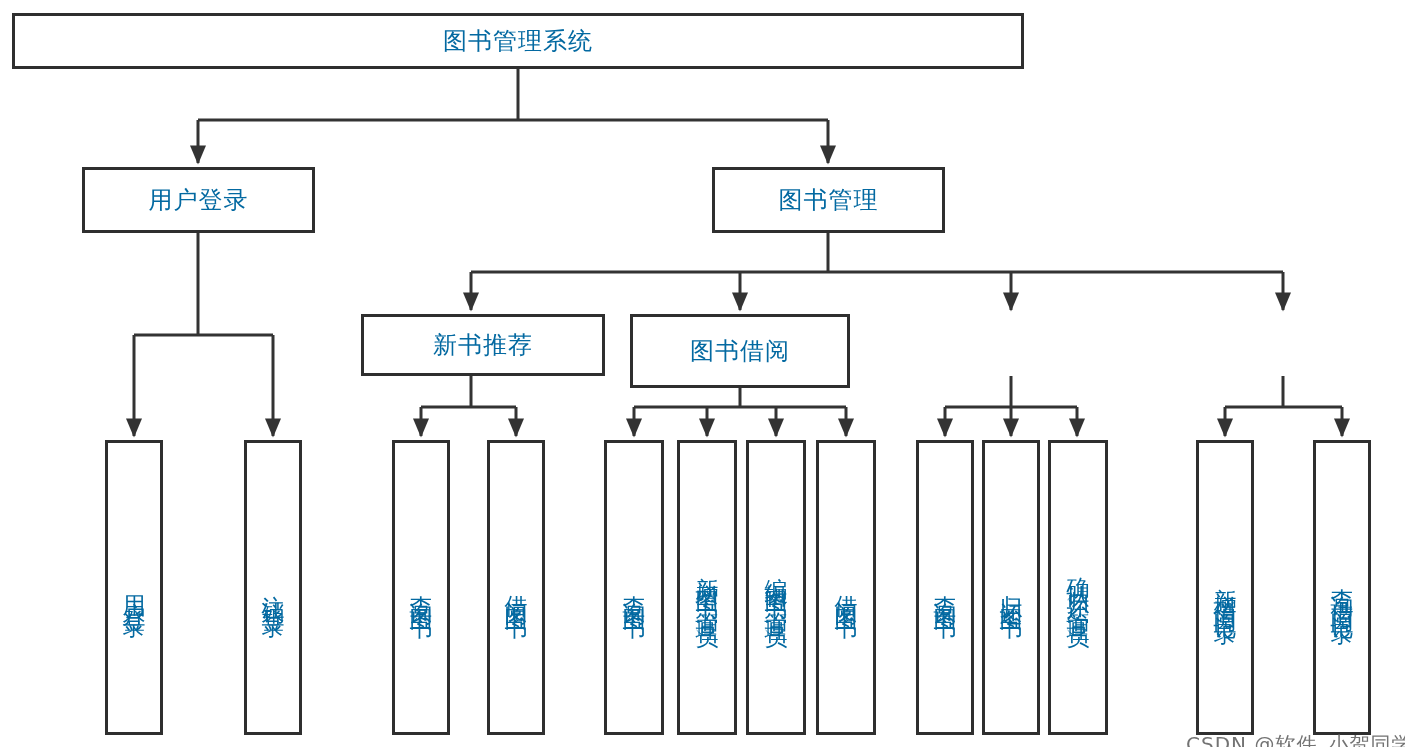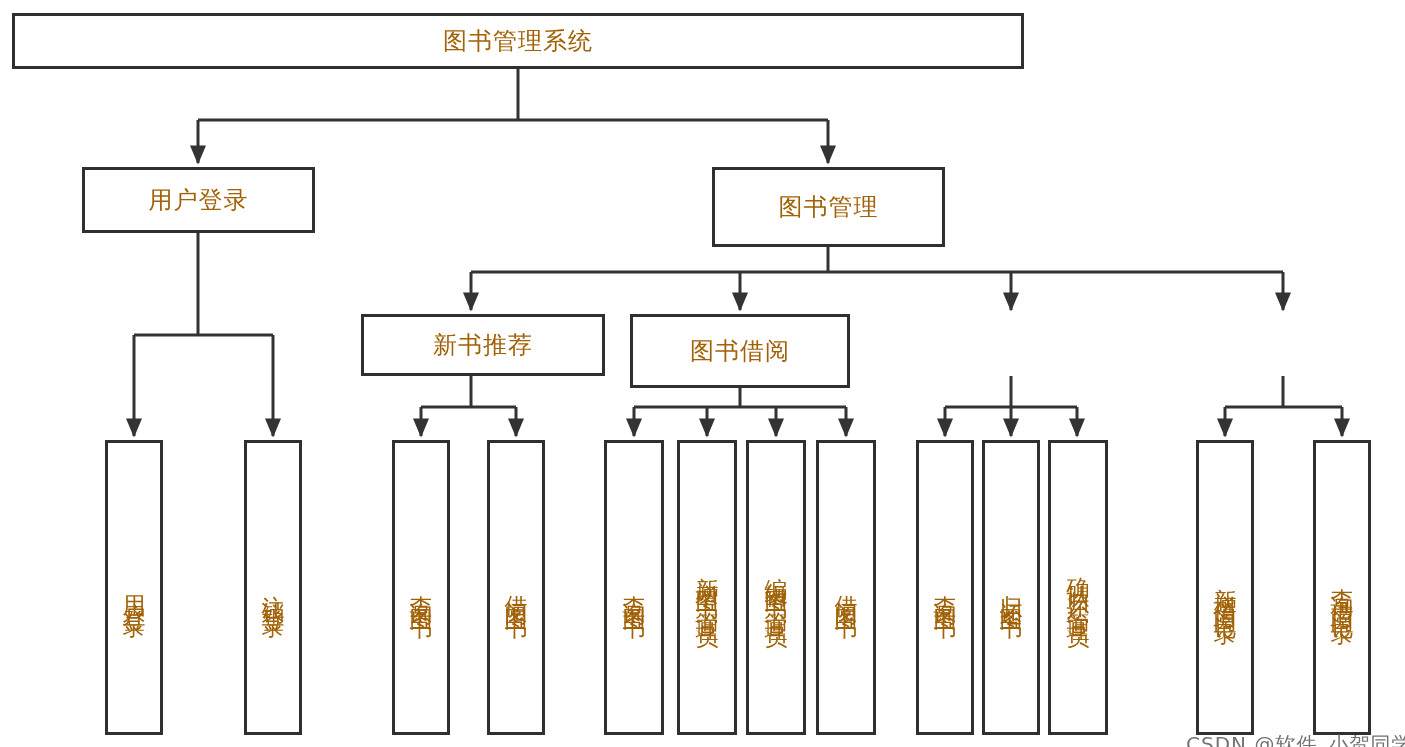--- a/index.html
+++ b/index.html
@@ -21,21 +21,21 @@
     top: 0;
     width: 1405px;
     height: 747px;
     pointer-events: none;
   }
   .node {
     position: absolute;
     box-sizing: border-box;
     border: 3px solid #2f2f2f;
     background: #ffffff;
-    color: #a16207;
+    color: #0369a1;
     display: flex;
     align-items: center;
     justify-content: center;
     text-align: center;
   }
   .h-node {
     font-size: 24px;
     letter-spacing: 1px;
     line-height: 1;
   }
@@ -108,21 +108,21 @@
       <path d="M1283,376 V407"></path>
       <path d="M1225,407 H1342"></path>
       <path d="M1225,407 V436" marker-end="url(#arrow)"></path>
       <path d="M1342,407 V436" marker-end="url(#arrow)"></path>
     </g>
   </svg>
 
   <div class="node h-node" style="left:12px; top:13px; width:1012px; height:56px;">图书管理系统</div>
 
   <div class="node h-node" style="left:82px; top:167px; width:233px; height:66px;">用户登录</div>
-  <div class="node h-node" style="left:712px; top:167px; width:233px; height:80px;">图书管理</div>
+  <div class="node h-node" style="left:712px; top:167px; width:233px; height:66px;">图书管理</div>
 
   <div class="node h-node" style="left:361px; top:314px; width:244px; height:62px;">新书推荐</div>
   <div class="node h-node" style="left:630px; top:314px; width:220px; height:74px;">图书借阅</div>
 
   <div class="node v-node" style="left:105px; top:440px; width:58px; height:295px;">用户登录</div>
   <div class="node v-node" style="left:244px; top:440px; width:58px; height:295px;">注销登录</div>
 
   <div class="node v-node" style="left:392px; top:440px; width:58px; height:295px;">查询图书</div>
   <div class="node v-node" style="left:487px; top:440px; width:58px; height:295px;">借阅图书</div>
 

